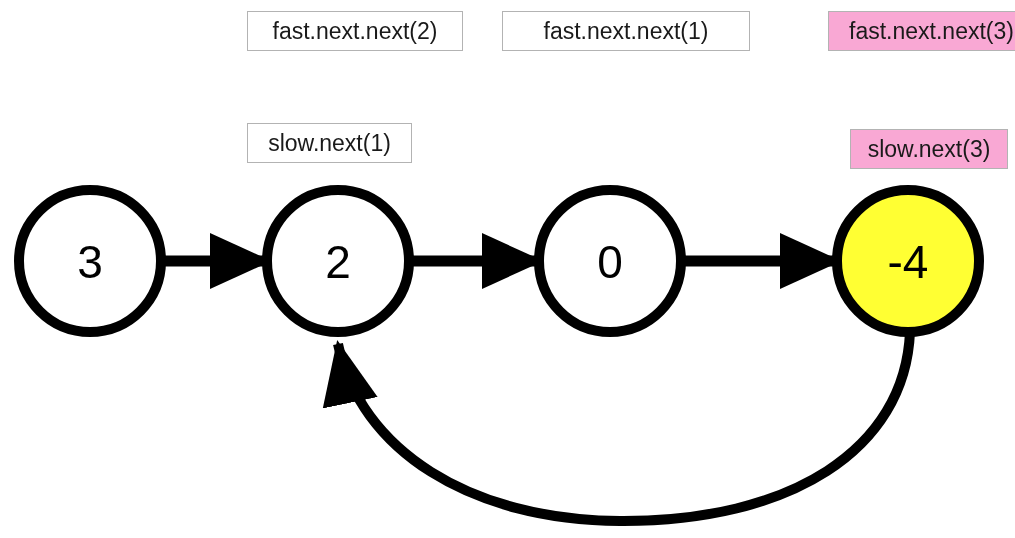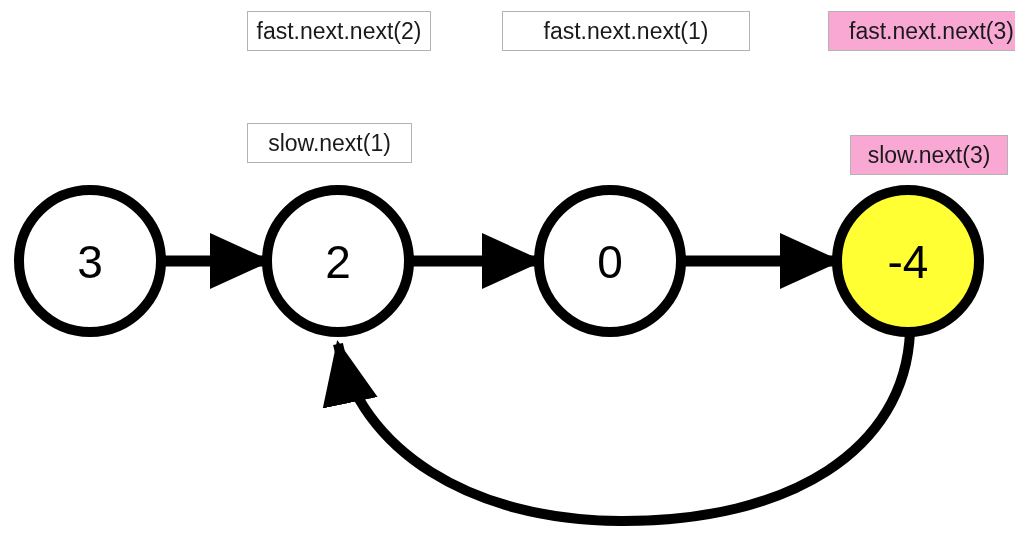--- a/index.html
+++ b/index.html
@@ -88,20 +88,20 @@
         <circle cx="610" cy="261" r="71" fill="#ffffff" stroke="#000000" stroke-width="10"></circle>
         <text class="node-label" x="610" y="262">0</text>
       </g>
       <g>
         <circle cx="908" cy="261" r="71" fill="#ffff33" stroke="#000000" stroke-width="10"></circle>
         <text class="node-label" x="908" y="262">-4</text>
       </g>
     </g>
   </svg>
 
-  <div class="tag" style="left:247px; top:11px; width:184px;">fast.next.next(2)</div>
+  <div class="tag" style="left:247px; top:11px; width:216px;">fast.next.next(2)</div>
   <div class="tag" style="left:502px; top:11px; width:248px;">fast.next.next(1)</div>
   <div class="tag highlight" style="left:800px; top:11px; width:207px;">fast.next.next(3)</div>
 
   <div class="tag" style="left:247px; top:123px; width:165px;">slow.next(1)</div>
-  <div class="tag highlight" style="left:822px; top:135px; width:158px;">slow.next(3)</div>
+  <div class="tag highlight" style="left:822px; top:129px; width:158px;">slow.next(3)</div>
 
 </div>
 
 </body></html>

